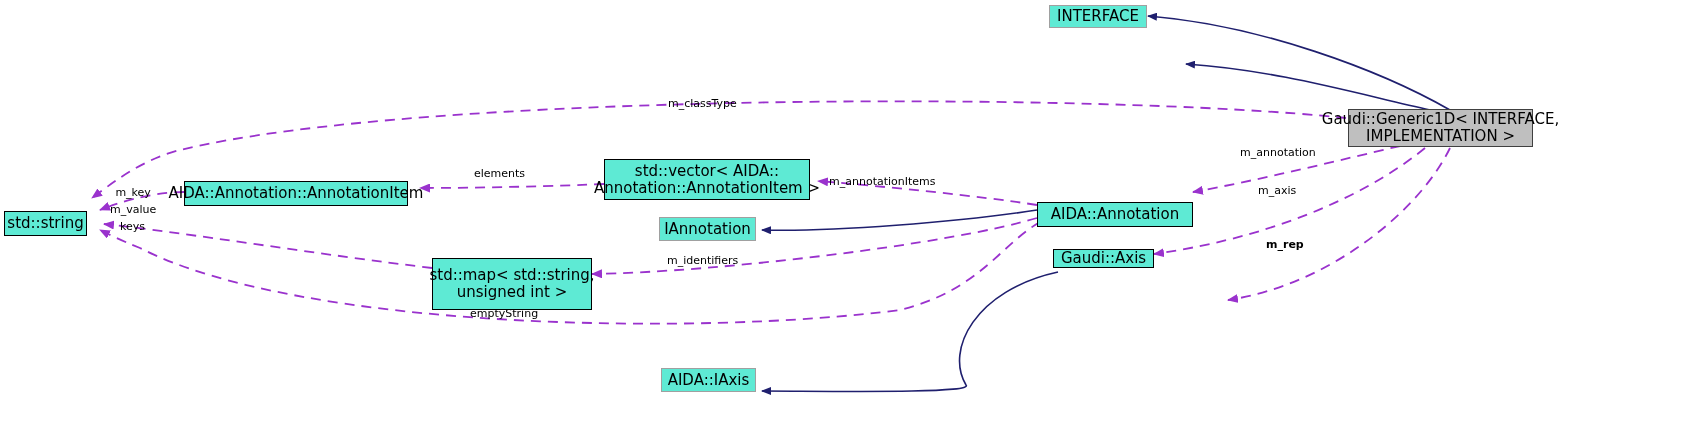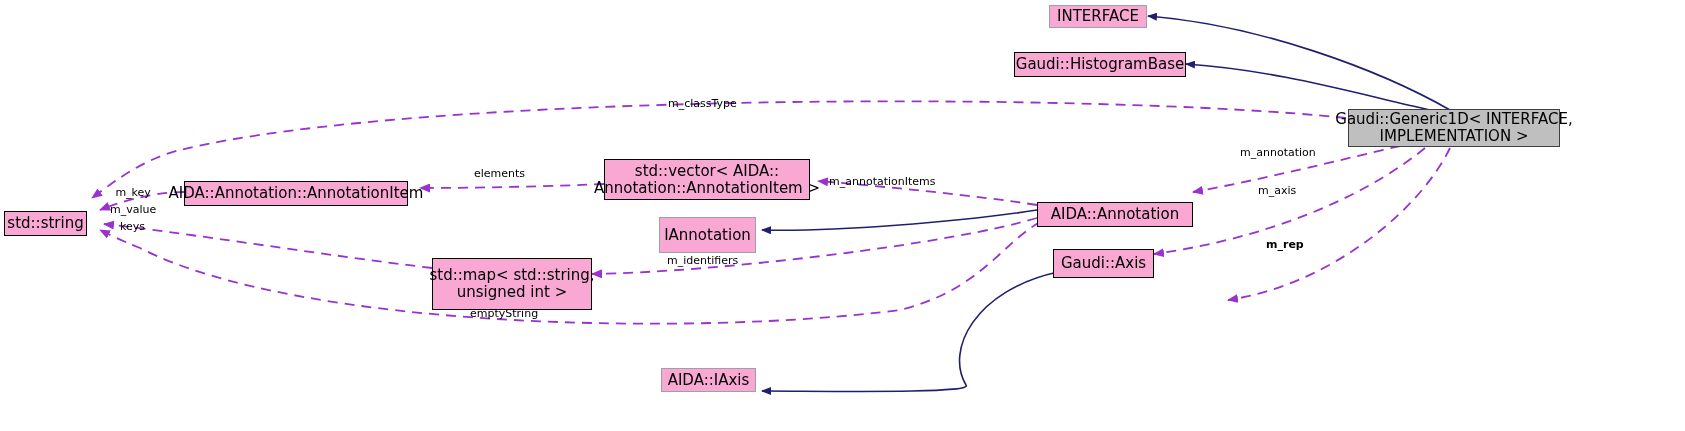--- a/index.html
+++ b/index.html
@@ -21,21 +21,21 @@
     position: absolute;
     left: 0;
     top: 0;
     width: 1685px;
     height: 431px;
     pointer-events: none;
   }
   .node {
     position: absolute;
     box-sizing: border-box;
-    background: #f9a8d4;
+    background: #5eead4;
     border: 1px solid #000000;
     color: #000000;
     font-size: 15px;
     line-height: 17px;
     display: flex;
     align-items: center;
     justify-content: center;
     text-align: center;
     white-space: pre;
     padding: 0 7px;
@@ -95,37 +95,36 @@
 
     <path d="M432,268 C330,256 180,232 104,224" fill="none" stroke="#9a32cd" stroke-width="1.8" stroke-dasharray="10,7" marker-end="url(#arrow-purple)"></path>
 
     <path d="M1037,218 C950,244 720,272 592,274" fill="none" stroke="#9a32cd" stroke-width="1.8" stroke-dasharray="10,7" marker-end="url(#arrow-purple)"></path>
 
     <path d="M1040,222 C1000,245 980,290 900,310 C700,336 300,330 140,248 C120,240 108,234 100,230" fill="none" stroke="#9a32cd" stroke-width="1.8" stroke-dasharray="10,7" marker-end="url(#arrow-purple)"></path>
   </svg>
 
   <div class="node gray-border" style="left:1049px; top:5px; width:98px; height:23px;">INTERFACE</div>
 
-  <div class="node" style="left:1014px; top:52px; width:172px; height:25px;">Gaudi::HistogramBase</div>
 
-  <div class="node highlight" style="left:1348px; top:109px; width:212px; height:38px;">Gaudi::Generic1D&lt; INTERFACE,
+  <div class="node highlight" style="left:1348px; top:109px; width:185px; height:38px;">Gaudi::Generic1D&lt; INTERFACE,
 IMPLEMENTATION &gt;</div>
 
   <div class="node" style="left:604px; top:159px; width:206px; height:41px;">std::vector&lt; AIDA::
 Annotation::AnnotationItem &gt;</div>
 
   <div class="node" style="left:184px; top:181px; width:224px; height:25px;">AIDA::Annotation::AnnotationItem</div>
 
   <div class="node" style="left:4px; top:211px; width:83px; height:25px;">std::string</div>
 
-  <div class="node gray-border" style="left:659px; top:217px; width:97px; height:36px;">IAnnotation</div>
+  <div class="node gray-border" style="left:659px; top:217px; width:97px; height:24px;">IAnnotation</div>
 
   <div class="node" style="left:1037px; top:202px; width:156px; height:25px;">AIDA::Annotation</div>
 
-  <div class="node" style="left:1053px; top:249px; width:101px; height:29px;">Gaudi::Axis</div>
+  <div class="node" style="left:1053px; top:249px; width:101px; height:19px;">Gaudi::Axis</div>
 
   <div class="node" style="left:432px; top:258px; width:160px; height:52px;">std::map&lt; std::string,
 unsigned int &gt;</div>
 
 
   <div class="node gray-border" style="left:661px; top:368px; width:95px; height:24px;">AIDA::IAxis</div>
 
   <div class="edge-label" style="left:668px; top:95px;">m_classType</div>
 
   <div class="edge-label" style="left:1240px; top:144px;">m_annotation</div>

